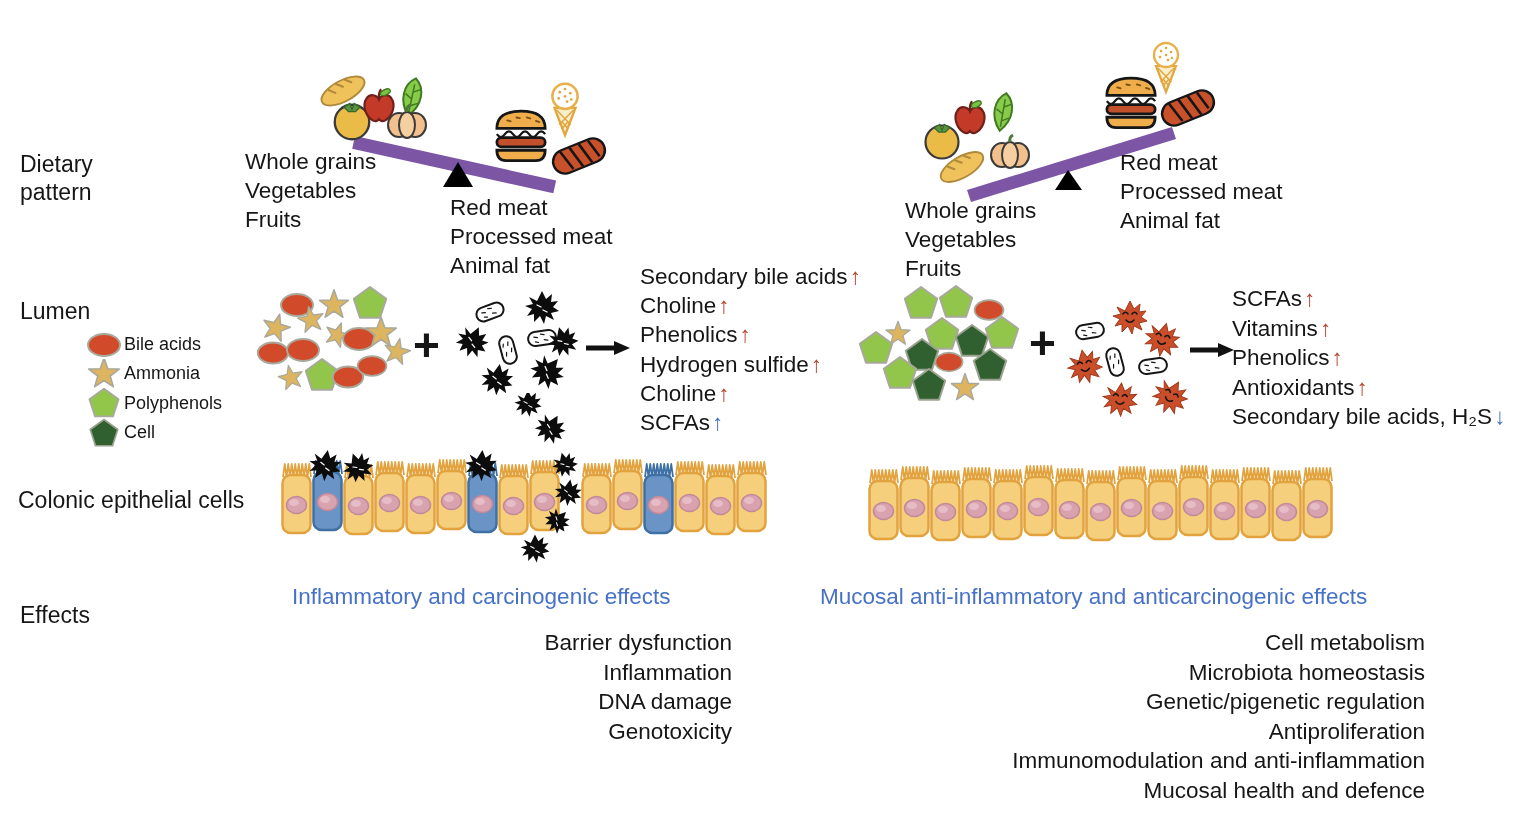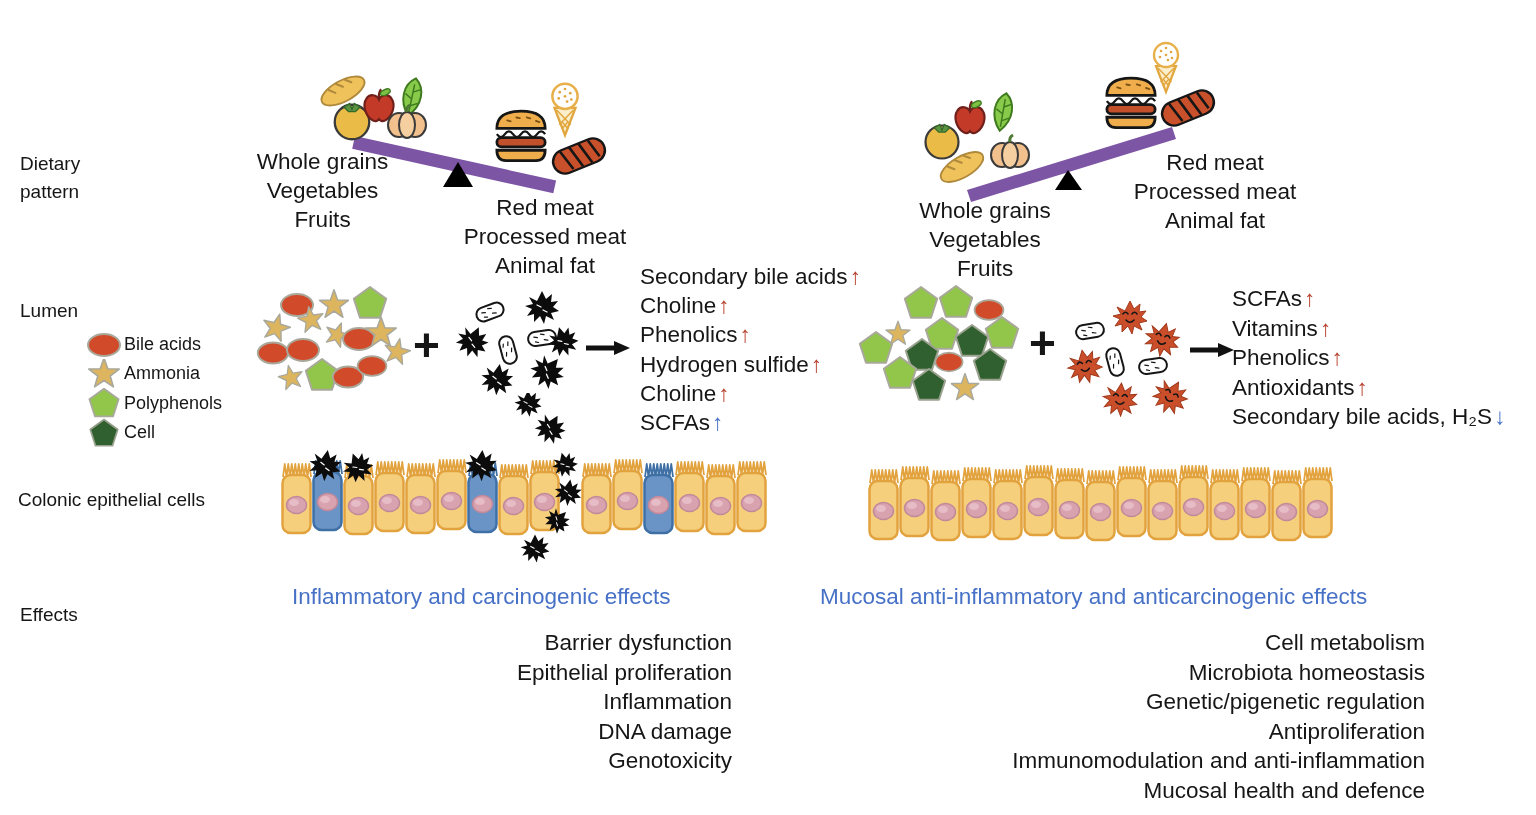--- a/index.html
+++ b/index.html
@@ -1,20 +1,20 @@
 <!DOCTYPE html>
 <html style="--accent-blue: #4671C6; --arrow-red: #B8432F; --arrow-blue: #4671C6; --beam-purple: #7D55A5;"><head>
 <meta charset="utf-8">
 <style>
   html,body{margin:0;padding:0;background:#ffffff;}
   .canvas{position:relative;width:1536px;height:815px;background:#ffffff;overflow:hidden;
           font-family:"Liberation Sans",sans-serif;color:#161616;}
   .abs{position:absolute;}
-  .row-label{font-size:19px;line-height:28px;white-space:pre-line;}
-  .scale-label{font-size:22.5px;line-height:29px;white-space:pre-line;text-align:center;}
+  .row-label{font-size:23px;line-height:28px;white-space:pre-line;}
+  .scale-label{font-size:22.5px;line-height:29px;white-space:pre-line;}
   .legend{display:flex;flex-direction:column;}
   .legend-row{display:flex;align-items:center;height:29.3px;}
   .legend-row svg{flex:none;}
   .legend-row span{font-size:18px;line-height:29px;}
   .met-list .line{font-size:22.5px;line-height:29.2px;white-space:nowrap;}
   .met-list2 .line{line-height:29.6px;}
   .arrow{font-weight:600;padding-left:2px;}
   .arrow.red{color:var(--arrow-red);}
   .arrow.blue{color:var(--arrow-blue);}
   .effects-heading{font-size:22.5px;color:var(--accent-blue);}
@@ -452,21 +452,20 @@
     <use href="#g-bactB" transform="translate(45 36) rotate(30) scale(0.9)"></use>
     <use href="#g-bactB" transform="translate(60 72) rotate(-15) scale(0.75)"></use>
     <use href="#g-bactB" transform="translate(63 100) rotate(10) scale(0.8)"></use>
     <use href="#g-bactB" transform="translate(52 128) rotate(45) scale(0.75)"></use>
     <use href="#g-bactB" transform="translate(30 156) scale(0.85)"></use>
   </svg>
 
   <div class="abs effects-heading" style="left:292px;top:584px;width:440px">Inflammatory and carcinogenic effects</div>
   <div class="abs effects-list" style="left:292px;top:628px;width:440px">
       <div class="line">Barrier dysfunction</div>
-      <div class="line">Epithelial proliferation</div>
       <div class="line">Inflammation</div>
       <div class="line">DNA damage</div>
       <div class="line">Genotoxicity</div>
     </div>
 
   <div class="abs effects-heading" style="left:820px;top:584px;width:605px">Mucosal anti-inflammatory and anticarcinogenic effects</div>
   <div class="abs effects-list" style="left:820px;top:628px;width:605px">
       <div class="line">Cell metabolism</div>
       <div class="line">Microbiota homeostasis</div>
       <div class="line">Genetic/pigenetic regulation</div>

